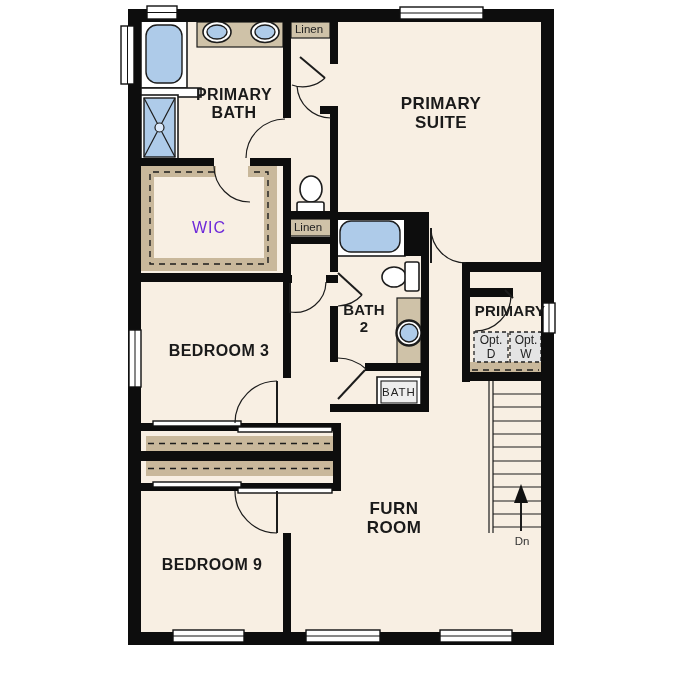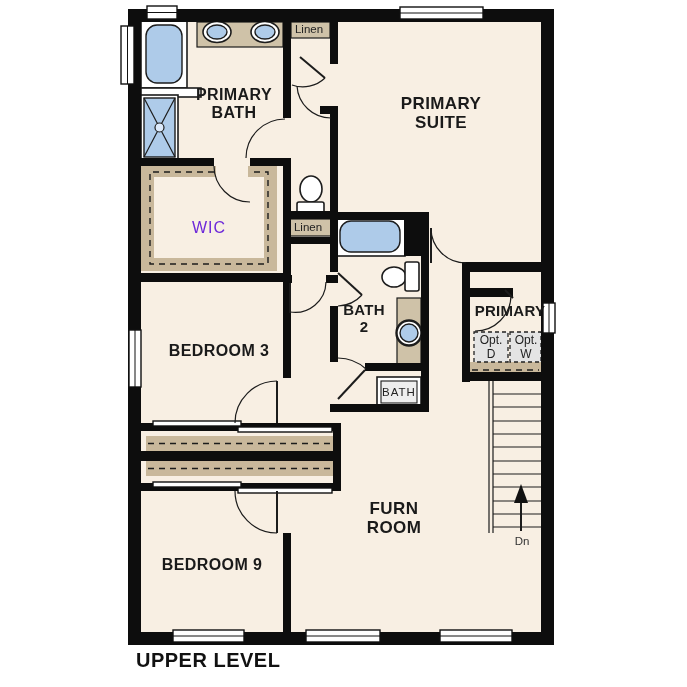--- a/index.html
+++ b/index.html
@@ -258,14 +258,13 @@
   </div>
   <div class="lbl s11" style="left:399px;top:392px;letter-spacing:1px">BATH</div>
   <div class="lbl b s16" style="left:219px;top:351px">BEDROOM 3</div>
   <div class="lbl b s16" style="left:212px;top:565px">BEDROOM 9</div>
   <div class="lbl b s17" style="left:394px;top:518px">
     <div>FURN</div>
     <div>ROOM</div>
   </div>
   <div class="lbl s11" style="left:522px;top:541px;color:#333">Dn</div>
 
-  <div class="title">UPPER LEVEL</div>
 </div>
 
 </body></html>

